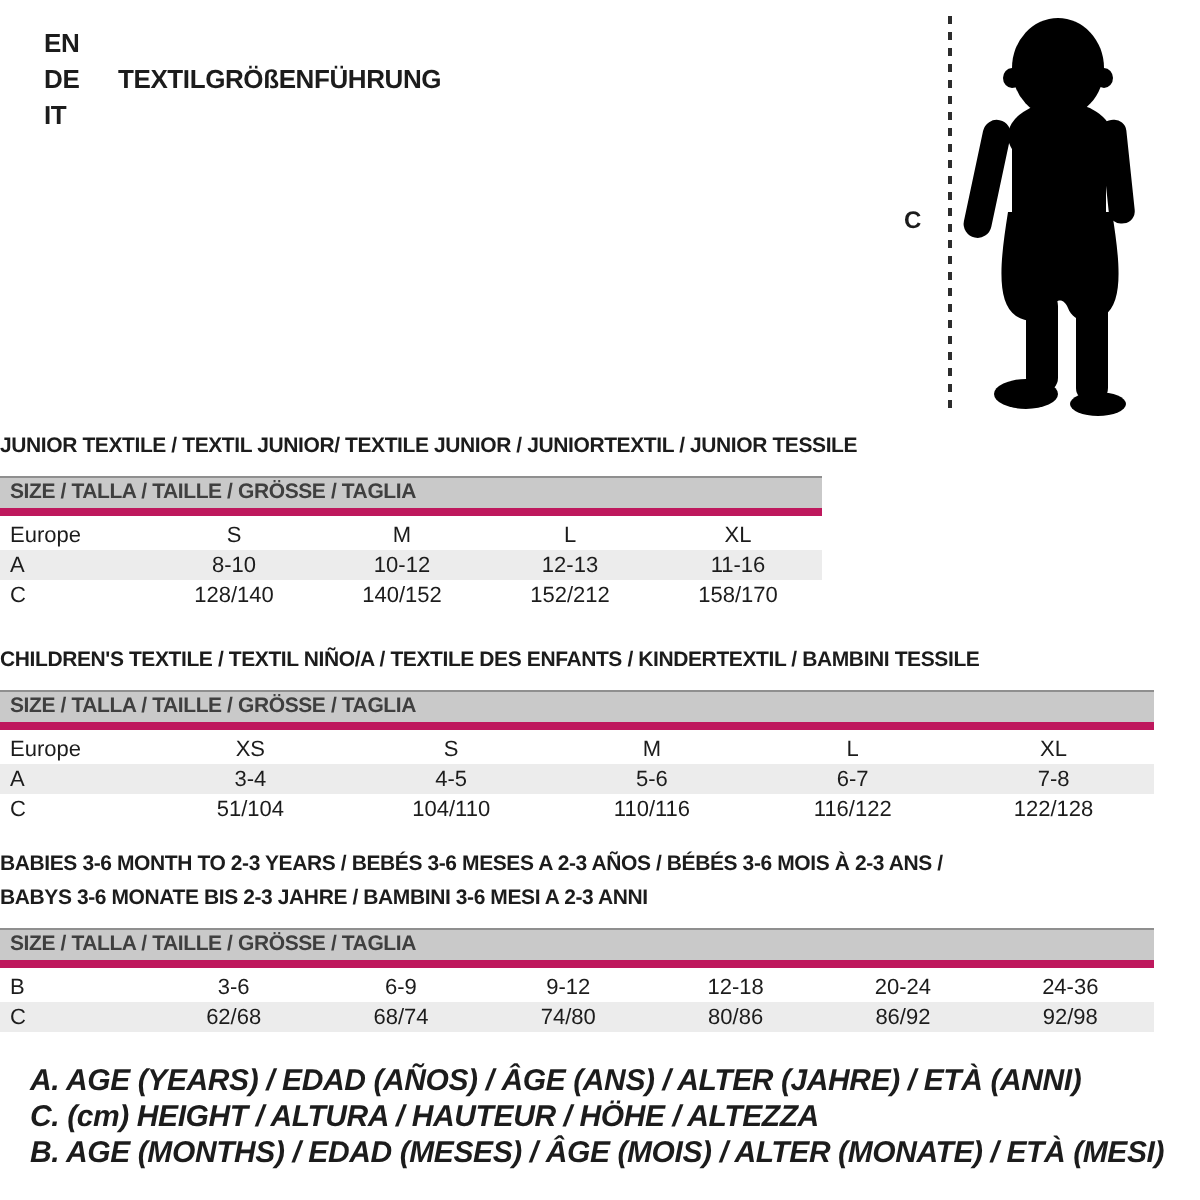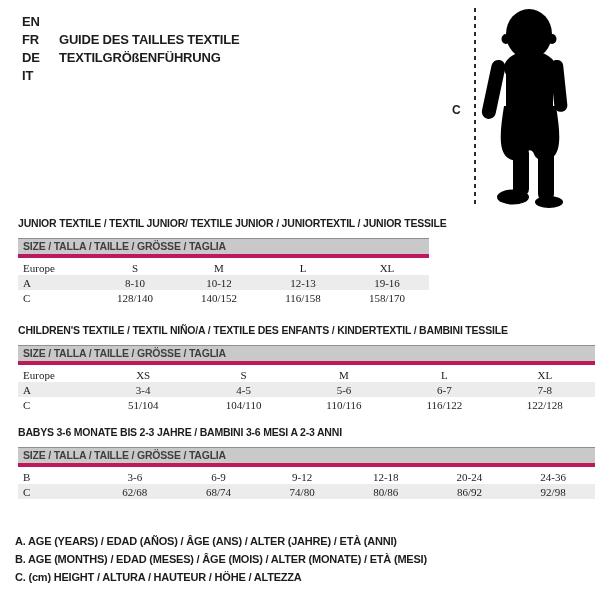--- a/index.html
+++ b/index.html
@@ -12,52 +12,48 @@
   .lang-code{width:37px;}
 
   
   .fig-line{position:absolute;left:474px;top:8px;width:2px;height:199px;
             background:repeating-linear-gradient(180deg,#2c2c2c 0 4px,transparent 4px 8px);}
   .fig-label{position:absolute;left:452px;top:103px;font-size:12px;font-weight:700;}
   .baby{position:absolute;left:480px;top:6px;}
   .baby path,.baby rect,.baby ellipse,.baby circle{fill:var(--silhouette,#000);}
 
   
-  .section{position:absolute;left:18px;}
+  .section{position:absolute;left:0;}
   #sec0{top:215px;width:411px;}
   #sec1{top:322px;width:577px;}
   #sec2{top:424px;width:577px;}
   .tbl-titles{font-weight:700;font-size:10.5px;letter-spacing:-0.2px;line-height:17px;
               white-space:nowrap;margin-bottom:6px;}
   .size-bar{height:15px;line-height:15px;background:var(--bar-bg,#c9c9c9);
             border-top:1px solid #8f8f8f;border-bottom:4px solid #be185d;
             font-weight:700;font-size:10.5px;color:#3f3f3f;padding-left:5px;
             letter-spacing:-0.2px;}
   .tbl{display:table;width:100%;table-layout:fixed;margin-top:2px;font-size:11px;}
   .trow{display:table-row;}
   .trow.shaded .tcell{background:var(--shade-bg,#ececec);}
-  .tcell{display:table-cell;height:15px;vertical-align:middle;text-align:center;font-family:Liberation Serif, serif;}
+  .tcell{display:table-cell;height:15px;vertical-align:middle;text-align:center;}
   .tcell.label{width:70px;text-align:left;padding-left:5px;}
 
   
-  .notes{position:absolute;left:15px;top:532px;font-weight:700;font-size:11px;
-         line-height:18px;letter-spacing:-0.2px;white-space:nowrap;}
+  .notes{position:absolute;left:15px;top:532px;font-weight:700;font-size:15px;
+         line-height:18px;letter-spacing:-0.2px;white-space:nowrap;font-style:italic;}
 </style>
 </head>
 <body>
 
 <div class="canvas">
 
   <div class="langs">
     <div class="lang-row">
       <span class="lang-code">EN</span>
-    </div>
-    <div class="lang-row">
-      <span class="lang-code">FR</span>
-      <span>GUIDE DES TAILLES TEXTILE</span>
     </div>
     <div class="lang-row">
       <span class="lang-code">DE</span>
       <span>TEXTILGRÖßENFÜHRUNG</span>
     </div>
     <div class="lang-row">
       <span class="lang-code">IT</span>
     </div>
   </div>
 
@@ -89,27 +85,27 @@
           <div class="tcell">S</div>
           <div class="tcell">M</div>
           <div class="tcell">L</div>
           <div class="tcell">XL</div>
         </div>
         <div class="trow shaded">
           <div class="tcell label">A</div>
           <div class="tcell">8-10</div>
           <div class="tcell">10-12</div>
           <div class="tcell">12-13</div>
-          <div class="tcell">19-16</div>
+          <div class="tcell">11-16</div>
         </div>
         <div class="trow">
           <div class="tcell label">C</div>
           <div class="tcell">128/140</div>
           <div class="tcell">140/152</div>
-          <div class="tcell">116/158</div>
+          <div class="tcell">152/212</div>
           <div class="tcell">158/170</div>
         </div>
       </div>
   </div>
 
   <div class="section" id="sec1">
     <div class="tbl-titles">
         <div>CHILDREN'S TEXTILE / TEXTIL NIÑO/A / TEXTILE DES ENFANTS / KINDERTEXTIL / BAMBINI TESSILE</div>
       </div>
     <div class="size-bar">SIZE / TALLA / TAILLE / GRÖSSE / TAGLIA</div>
@@ -136,20 +132,21 @@
           <div class="tcell">104/110</div>
           <div class="tcell">110/116</div>
           <div class="tcell">116/122</div>
           <div class="tcell">122/128</div>
         </div>
       </div>
   </div>
 
   <div class="section" id="sec2">
     <div class="tbl-titles">
+        <div>BABIES 3-6 MONTH TO 2-3 YEARS / BEBÉS 3-6 MESES A 2-3 AÑOS / BÉBÉS 3-6 MOIS À 2-3 ANS /</div>
         <div>BABYS 3-6 MONATE BIS 2-3 JAHRE / BAMBINI 3-6 MESI A 2-3 ANNI</div>
       </div>
     <div class="size-bar">SIZE / TALLA / TAILLE / GRÖSSE / TAGLIA</div>
     <div class="tbl">
         <div class="trow">
           <div class="tcell label">B</div>
           <div class="tcell">3-6</div>
           <div class="tcell">6-9</div>
           <div class="tcell">9-12</div>
           <div class="tcell">12-18</div>
@@ -163,17 +160,17 @@
           <div class="tcell">74/80</div>
           <div class="tcell">80/86</div>
           <div class="tcell">86/92</div>
           <div class="tcell">92/98</div>
         </div>
       </div>
   </div>
 
   <div class="notes">
     <div>A. AGE (YEARS) / EDAD (AÑOS) / ÂGE (ANS) / ALTER (JAHRE) / ETÀ (ANNI)</div>
+    <div>C. (cm) HEIGHT / ALTURA / HAUTEUR / HÖHE / ALTEZZA</div>
     <div>B. AGE (MONTHS) / EDAD (MESES) / ÂGE (MOIS) / ALTER (MONATE) / ETÀ (MESI)</div>
-    <div>C. (cm) HEIGHT / ALTURA / HAUTEUR / HÖHE / ALTEZZA</div>
   </div>
 
 </div>
 
 </body></html>

